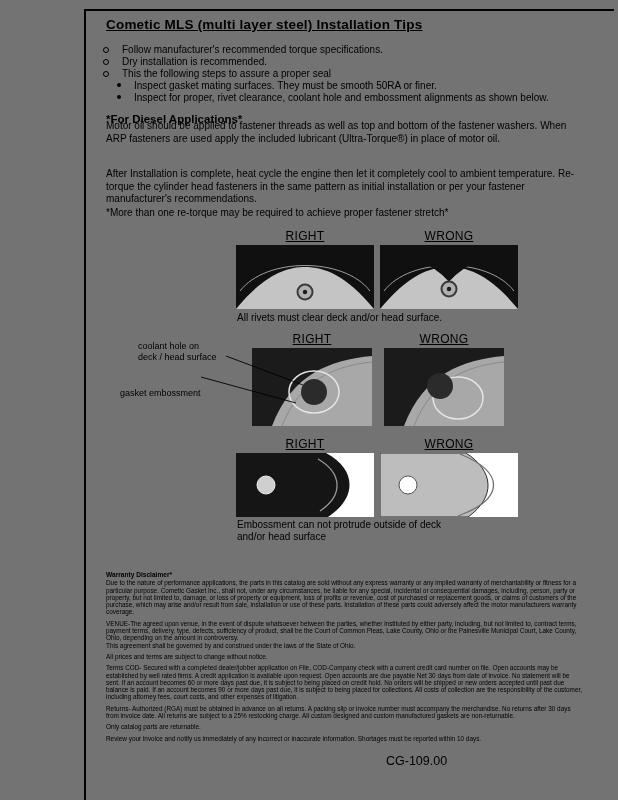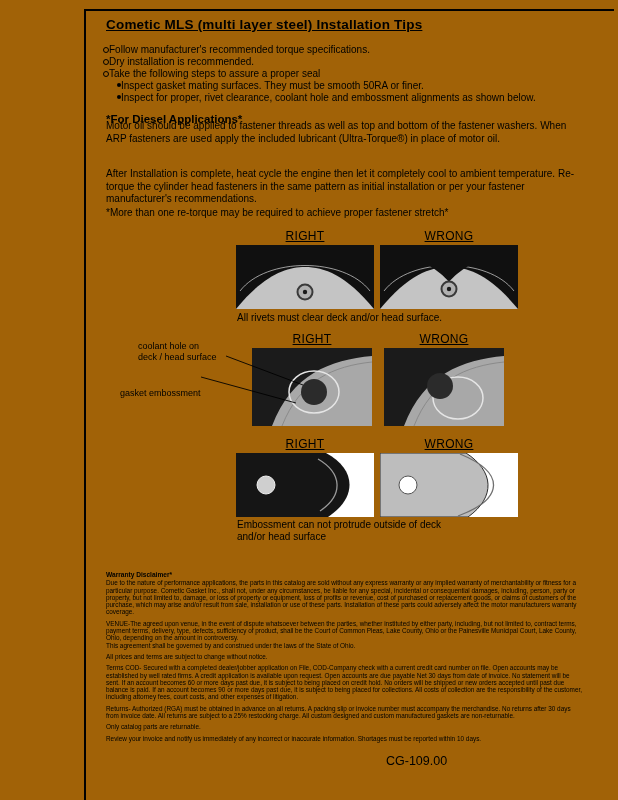--- a/index.html
+++ b/index.html
@@ -1,22 +1,22 @@
 <!DOCTYPE html>
 <html><head>
 <meta charset="utf-8">
 <style>
   html,body{margin:0;padding:0;background:#fff;}
-  .page{position:relative;width:618px;height:800px;background:#a16207;color:#000;
+  .page{position:relative;width:618px;height:800px;background:#737373;color:#000;
         font-family:"Liberation Sans",sans-serif;overflow:hidden;}
   .border-top{position:absolute;left:84px;top:9px;width:530px;height:2px;background:#000;}
   .border-left{position:absolute;left:84px;top:9px;width:2px;height:791px;background:#000;}
   .title{position:absolute;left:106px;top:17px;margin:0;font-size:13.5px;font-weight:bold;
          text-decoration:underline;letter-spacing:.2px;}
-  .bullet{position:absolute;left:103px;font-size:10px;line-height:11px;display:flex;gap:0;align-items:flex-start;}
+  .bullet{position:absolute;left:103px;font-size:10px;line-height:11px;display:flex;gap:13px;align-items:flex-start;}
   .bullet .ring{width:4px;height:4px;border:1px solid #000;border-radius:50%;flex:none;margin-top:3px;}
   .bullet .dot{width:4px;height:4px;background:#000;border-radius:50%;flex:none;margin-top:3px;}
   .bullet.sub{left:117px;}
   .b1{top:44px}.b2{top:56px}.b3{top:68px}.b4{top:80px}.b5{top:92px}
   .diesel-h{position:absolute;left:106px;top:113px;font-size:11.5px;font-weight:bold;}
   .para{position:absolute;left:106px;width:480px;font-size:10px;line-height:12.5px;}
   .p1{top:120px}.p2{top:168px}.note{top:207px}
   .dlabel{position:absolute;font-size:12px;text-align:center;letter-spacing:.3px;text-decoration:underline;}
   .caption{position:absolute;font-size:10px;line-height:11.5px;}
   .pre{white-space:pre-line;}
@@ -41,21 +41,21 @@
   <div class="bullet b1">
     <span class="ring"></span>
     <span>Follow manufacturer's recommended torque specifications.</span>
   </div>
   <div class="bullet b2">
     <span class="ring"></span>
     <span>Dry installation is recommended.</span>
   </div>
   <div class="bullet b3">
     <span class="ring"></span>
-    <span>Take the following steps to assure a proper seal</span>
+    <span>This the following steps to assure a proper seal</span>
   </div>
   <div class="bullet sub b4">
     <span class="dot"></span>
     <span>Inspect gasket mating surfaces.  They must be smooth 50RA or finer.</span>
   </div>
   <div class="bullet sub b5">
     <span class="dot"></span>
     <span>Inspect for proper, rivet clearance, coolant hole and embossment alignments as shown below.</span>
   </div>
 

